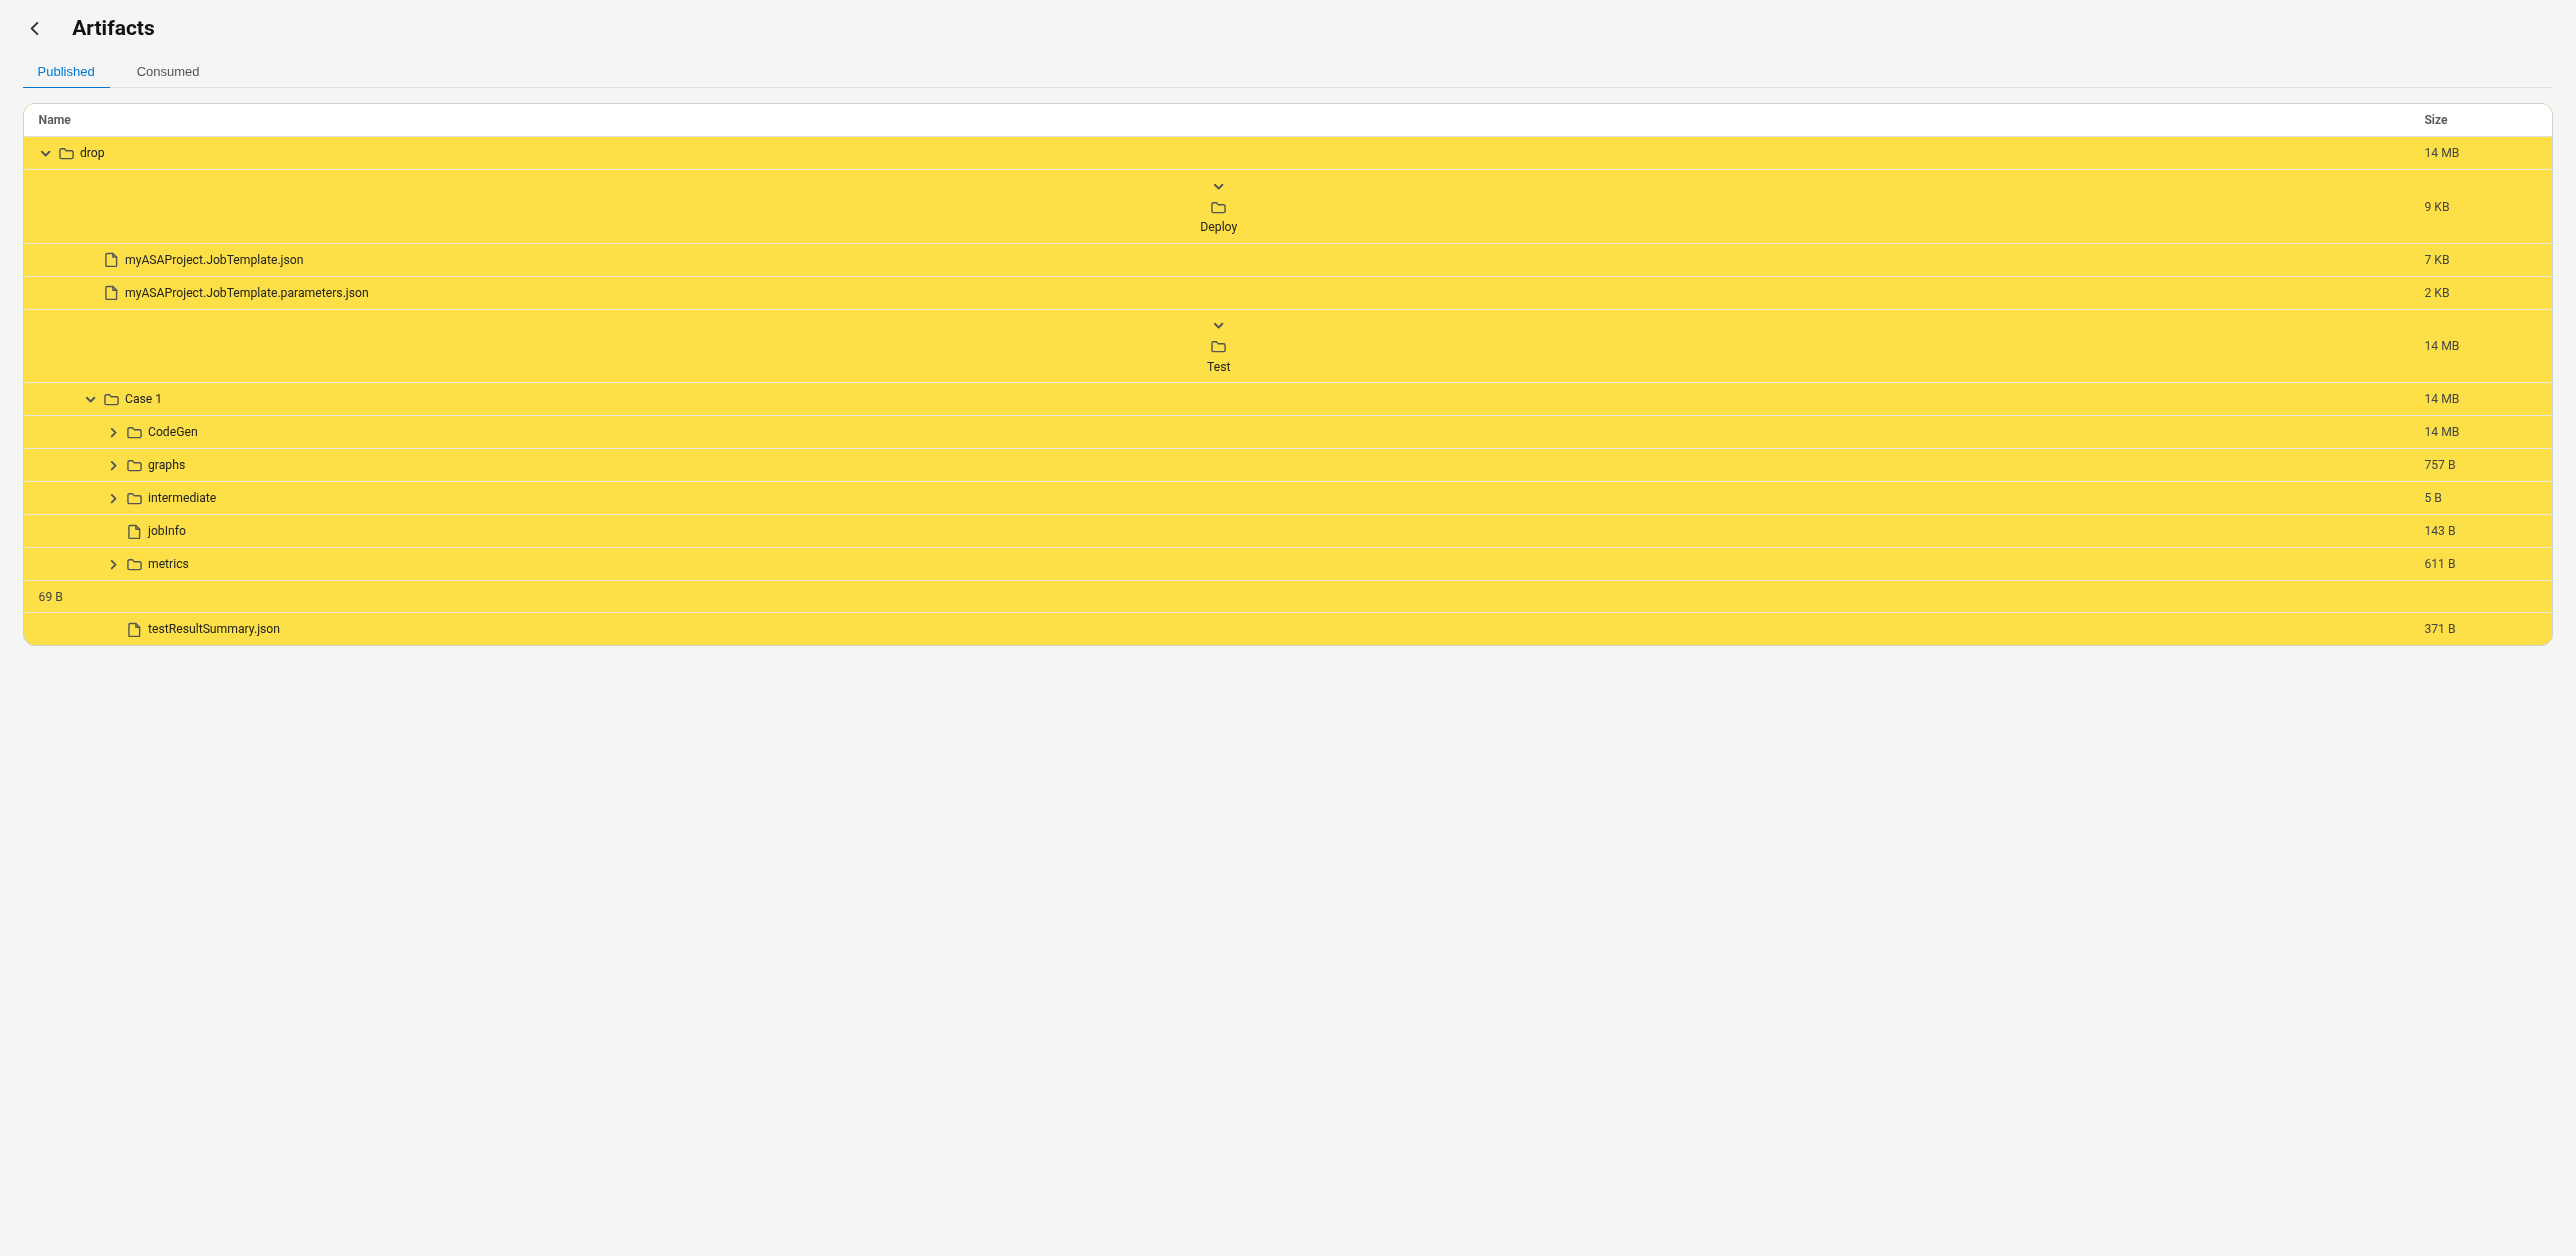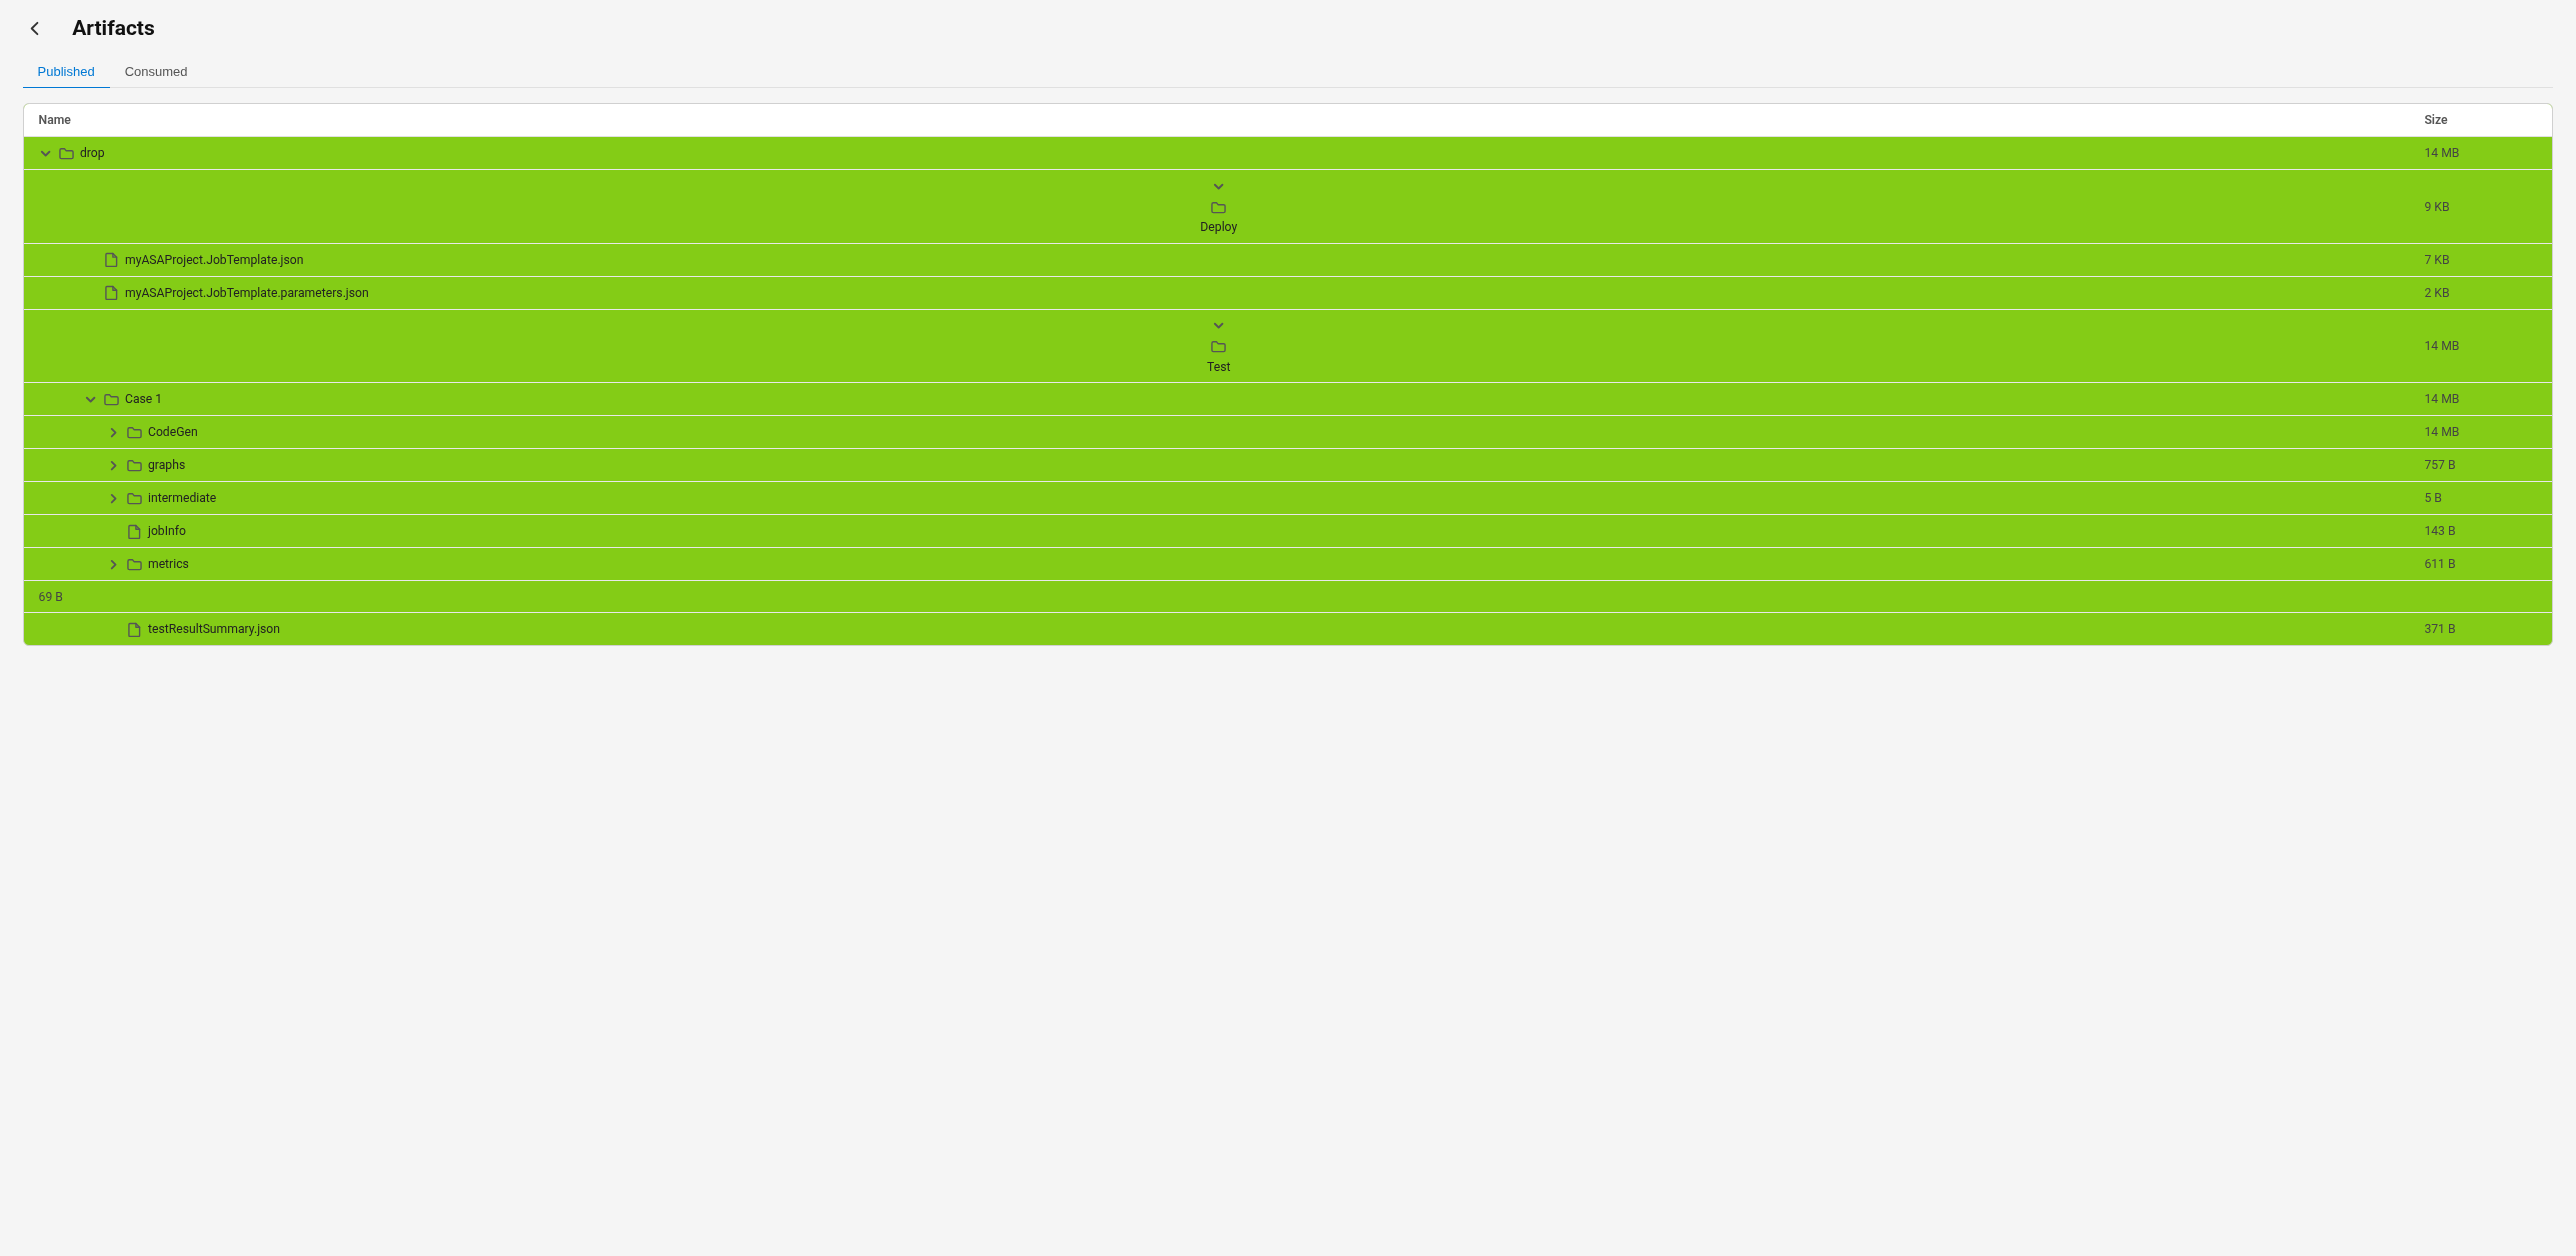--- a/index.html
+++ b/index.html
@@ -44,21 +44,21 @@
     }
 
     .page-title {
       font-size: 21px;
       font-weight: 700;
       color: #111;
     }
 
     .tabs-container {
       display: flex;
-      gap: 0;
+      gap: 12px;
       margin-bottom: 15px;
       border-bottom: 0.9px solid #e0e0e0;
     }
 
     .tab {
       padding: 7.5px 15px;
       cursor: pointer;
       font-size: 13px;
       color: #555;
       border-bottom: 1.9px solid transparent;
@@ -69,23 +69,23 @@
       border-right: none;
     }
 
     .tab.active {
       color: #0078d4;
       border-bottom: 1.9px solid #0078d4;
       font-weight: 500;
     }
 
     .table-container {
-      background: #84cc16;
+      background: #fde047;
       border: 0.9px solid #d0d0d0;
-      border-radius: 6px;
+      border-radius: 12px;
       overflow: hidden;
     }
 
     .table-header {
       display: grid;
       grid-template-columns: 1fr 113px;
       padding: 9.4px 15px;
       background: #fff;
       border-bottom: 0.9px solid #e0e0e0;
       font-weight: 600;

